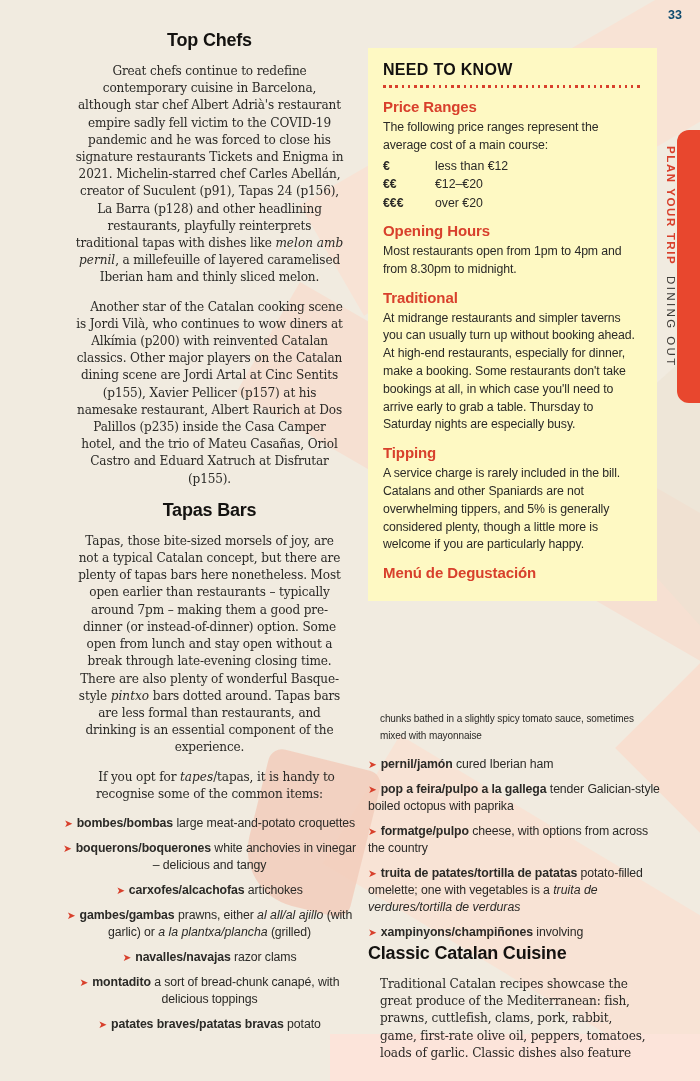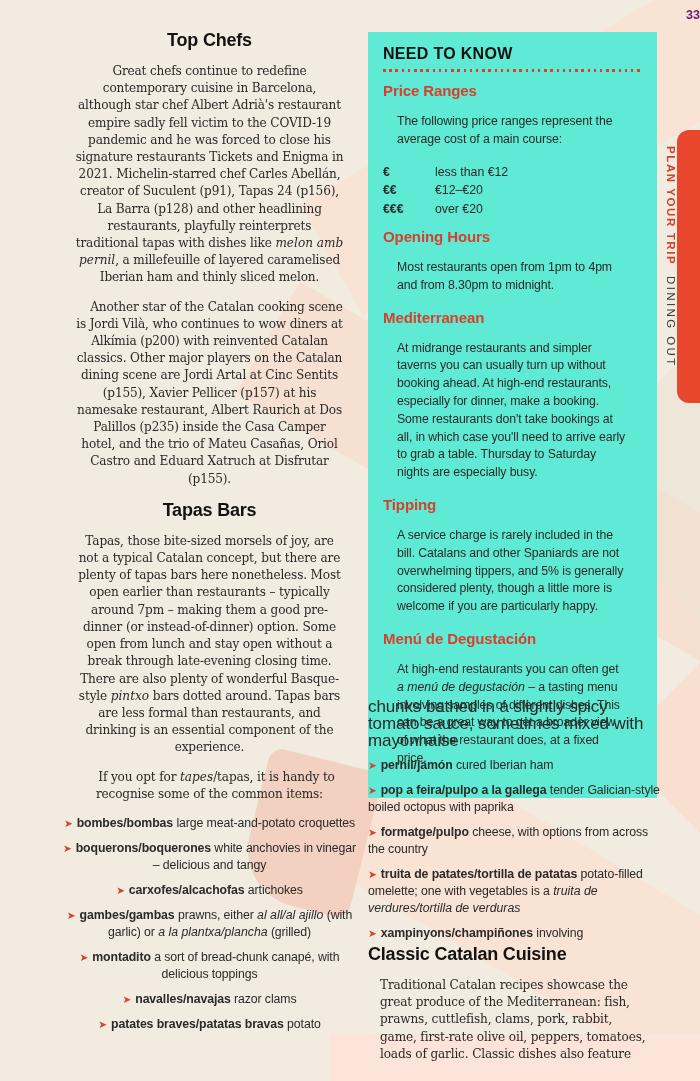--- a/index.html
+++ b/index.html
@@ -27,36 +27,36 @@
   .mt{margin-top:15px;}
 
   
   .leftcol{position:absolute;left:63px;top:30px;width:293px;z-index:1;text-align:center;}
   .rightcol{position:absolute;left:368px;top:698px;width:292px;z-index:1;}
 
   
   .bullets p.bullet{margin:8px 0 0 0;font-size:12.3px;line-height:17px;letter-spacing:-0.1px;}
   .bullets .arrow{color:#d8402c;font-size:10.5px;margin-right:4px;}
   .bullets .term{font-weight:bold;margin-top:34px;}
-  .cont{font-size:17px;line-height:17px;margin:0;letter-spacing:-0.1px;}
+  .cont{font-size:10px;line-height:17px;margin:12px;letter-spacing:-0.1px;}
 
   
-  .ntk{position:absolute;left:368px;top:32px;width:289px;box-sizing:border-box;
-    background:#5eead4;padding:13px 15px 16px 15px;z-index:1;}
+  .ntk{position:absolute;left:368px;top:48px;width:289px;box-sizing:border-box;
+    background:#fef9c3;padding:13px 15px 16px 15px;z-index:1;}
   .ntk-title{font-size:16px;font-weight:bold;letter-spacing:.3px;margin:0 0 6px 0;color:#141210;}
   .dots{height:3px;margin:0 0 4px 0;
     background-image:repeating-linear-gradient(90deg,#d8402c 0 2.5px,transparent 2.5px 6.2px);}
   .ntk h3{color:#d8402c;font-size:15px;font-weight:bold;margin:10px 0 4px 0;letter-spacing:-0.1px;}
-  .ntk p{margin:14px;font-size:12.3px;line-height:17.8px;letter-spacing:-0.1px;}
+  .ntk p{margin:0;font-size:12.3px;line-height:17.8px;letter-spacing:-0.1px;}
   .price-table{margin:2px 0 0 0;}
   .price-row{display:flex;font-size:12.3px;line-height:18.5px;}
   .price-row .sym{width:52px;font-weight:bold;}
 
   
-  .pageno{position:absolute;top:8px;right:0;font-size:12.5px;font-weight:bold;z-index:2;color:#701a75;}
+  .pageno{position:absolute;top:8px;right:18px;font-size:12.5px;font-weight:bold;z-index:2;color:#0c4a6e;}
   .tab-red{position:absolute;right:0;top:130px;width:23px;height:273px;background:#e8472e;
     border-radius:12px 0 0 12px;z-index:2;}
   .tab-text{position:absolute;right:23px;top:146px;z-index:2;writing-mode:vertical-rl;
     white-space:nowrap;font-size:11.5px;font-weight:bold;color:#d8402c;letter-spacing:1.6px;}
   .tab-text .sect{font-weight:normal;color:#403d38;letter-spacing:2.4px;margin-top:6px;}
   i{letter-spacing:0;}
 </style>
 </head>
 <body>
 
@@ -91,23 +91,23 @@
     <div class="bullets">
 
         <p class="bullet"><span class="arrow">➤</span><b class="term">bombes/bombas</b> <span>large meat-and-potato croquettes</span></p>
 
         <p class="bullet"><span class="arrow">➤</span><b class="term">boquerons/boquerones</b> <span>white anchovies in vinegar – delicious and tangy</span></p>
 
         <p class="bullet"><span class="arrow">➤</span><b class="term">carxofes/alcachofas</b> <span>artichokes</span></p>
 
         <p class="bullet"><span class="arrow">➤</span><b class="term">gambes/gambas</b> <span>prawns, either <i>al all/al ajillo</i> (with garlic) or <i>a la plantxa/plancha</i> (grilled)</span></p>
 
+        <p class="bullet"><span class="arrow">➤</span><b class="term">navalles/navajas</b> <span>razor clams</span></p>
+
         <p class="bullet"><span class="arrow">➤</span><b class="term">montadito</b> <span>a sort of bread-chunk canapé, with delicious toppings</span></p>
-
-        <p class="bullet"><span class="arrow">➤</span><b class="term">navalles/navajas</b> <span>razor clams</span></p>
 
         <p class="bullet"><span class="arrow">➤</span><b class="term">patates braves/patatas bravas</b> <span>potato</span></p>
       </div>
   </div>
 
   <div class="ntk">
     <div class="ntk-title">NEED TO KNOW</div>
     <div class="dots"></div>
 
     <h3>Price Ranges</h3>
@@ -126,28 +126,27 @@
 
         <div class="price-row">
           <span class="sym">€€€</span>
           <span>over €20</span>
         </div>
       </div>
 
     <h3>Opening Hours</h3>
     <p>Most restaurants open from 1pm to 4pm and from 8.30pm to midnight.</p>
 
-    <h3>Mediterranean</h3>
+    <h3>Traditional</h3>
     <p>At midrange restaurants and simpler taverns you can usually turn up without booking ahead. At high-end restaurants, especially for dinner, make a booking. Some restaurants don't take bookings at all, in which case you'll need to arrive early to grab a table. Thursday to Saturday nights are especially busy.</p>
 
     <h3>Tipping</h3>
     <p>A service charge is rarely included in the bill. Catalans and other Spaniards are not overwhelming tippers, and 5% is generally considered plenty, though a little more is welcome if you are particularly happy.</p>
 
     <h3>Menú de Degustación</h3>
-    <p>At high-end restaurants you can often get <i>a menú de degustación</i> – a tasting menu involving samples of different dishes. This can be a great way to get a broader view of what the restaurant does, at a fixed price.</p>
   </div>
 
   <div class="rightcol">
     <p class="cont">chunks bathed in a slightly spicy tomato sauce, sometimes mixed with mayonnaise</p>
 
     <div class="bullets">
 
         <p class="bullet"><span class="arrow">➤</span><b class="term">pernil/jamón</b> <span>cured Iberian ham</span></p>
 
         <p class="bullet"><span class="arrow">➤</span><b class="term">pop a feira/pulpo a la gallega</b> <span>tender Galician-style boiled octopus with paprika</span></p>

